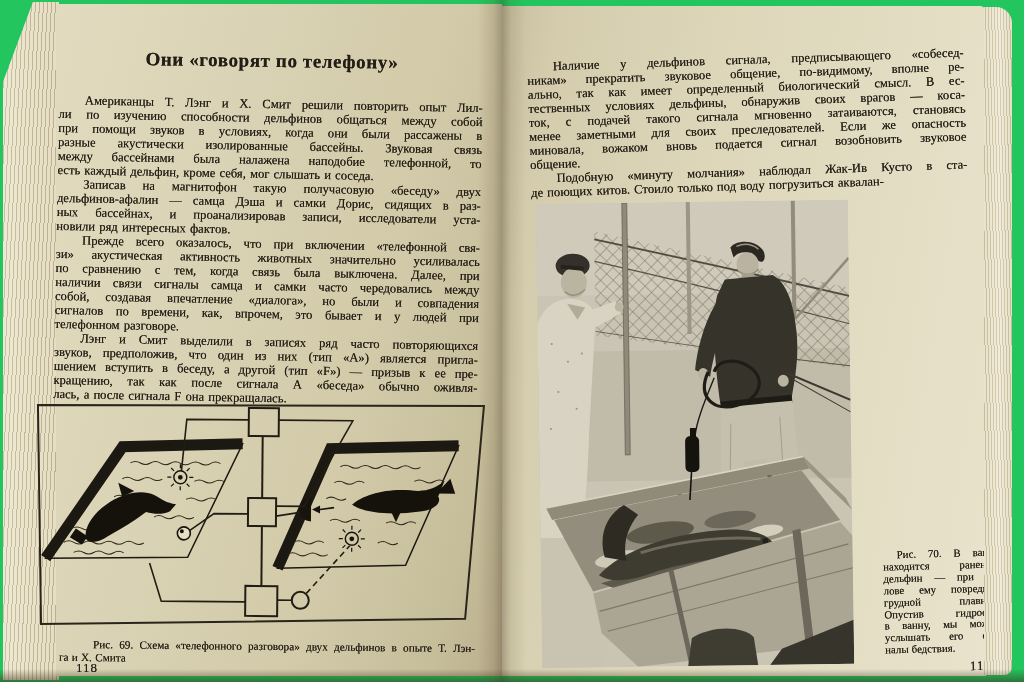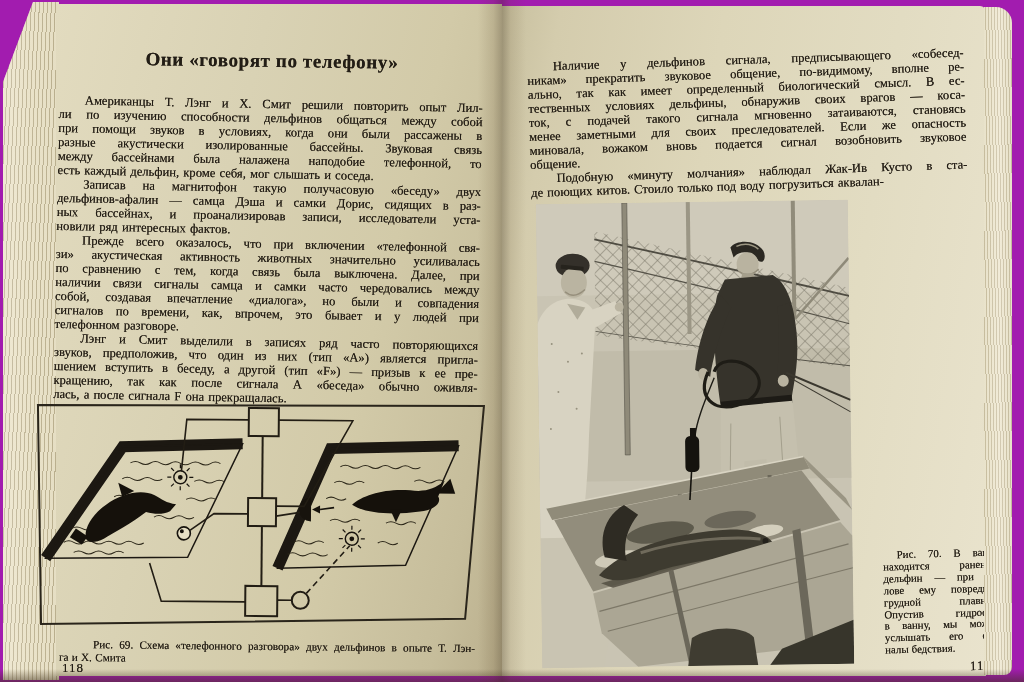--- a/index.html
+++ b/index.html
@@ -1,17 +1,17 @@
 <!DOCTYPE html>
 <html><head>
 <meta charset="utf-8">
 <style>
   html,body{margin:0;padding:0;background:#f2f1ed;}
   .scene{position:relative;width:1024px;height:682px;overflow:hidden;
-         background:#a21caf;font-family:"Liberation Serif","DejaVu Serif",serif;color:#221d16;}
+         background:#22c55e;font-family:"Liberation Serif","DejaVu Serif",serif;color:#221d16;}
   
   .stack-left{position:absolute;left:3px;top:2px;width:56px;height:678px;
     background:
       repeating-linear-gradient(93deg, rgba(104,86,55,.28) 0 1px, rgba(240,233,212,.55) 1px 4px),
       linear-gradient(90deg,#efe9d2 0%,#e3dcbe 45%,#d8d0ae 100%);
     clip-path:polygon(30px 0,100% 0,100% 100%,0 100%,0 80px);}
   .page-left{position:absolute;left:56px;top:4px;width:446px;height:672px;
     background:linear-gradient(104deg,#e2dbbf 0%,#d9d2b4 35%,#d2caa8 65%,#c6bd9b 88%,#baaf8d 100%);}
   .page-right{position:absolute;left:502px;top:6px;width:484px;height:670px;
     background:linear-gradient(99deg,#c7bf9e 0%,#d4ccad 10%,#ddd6b9 38%,#e2dcc2 68%,#e9e3cd 100%);
@@ -37,21 +37,21 @@
   .jlines .ln{display:block;text-align:justify;text-align-last:justify;white-space:nowrap;}
   .jlines .ln:last-child{text-align-last:auto;white-space:normal;}
   .para .ln:first-child{text-indent:26px;}
   .cap{font-size:11.2px;line-height:13.2px;word-spacing:.5px;}
   .cap69{position:absolute;left:3px;top:636px;width:416px;transform:rotate(.6deg);}
   .cap69 .ln:first-child{text-indent:34px;}
   .cap70{position:absolute;left:382px;top:542px;width:116px;font-size:10.8px;line-height:11.9px;
     transform:rotate(-1.5deg);}
   .cap70 .ln:first-child{text-indent:14px;}
   .pagenum{position:absolute;font-size:13px;letter-spacing:1px;}
-  .pn-left{left:6px;top:656px;text-align:center;}
+  .pn-left{left:20px;top:656px;text-align:center;}
   .pn-right{left:468px;top:652px;transform:rotate(-1.5deg);}
   .fig69{position:absolute;left:-22px;top:398px;transform:rotate(.5deg);}
   .photo70{position:absolute;left:37px;top:196px;transform:rotate(-.8deg);}
 </style>
 </head>
 <body>
 
 <div class="scene">
 
   <div class="stack-left"></div>

